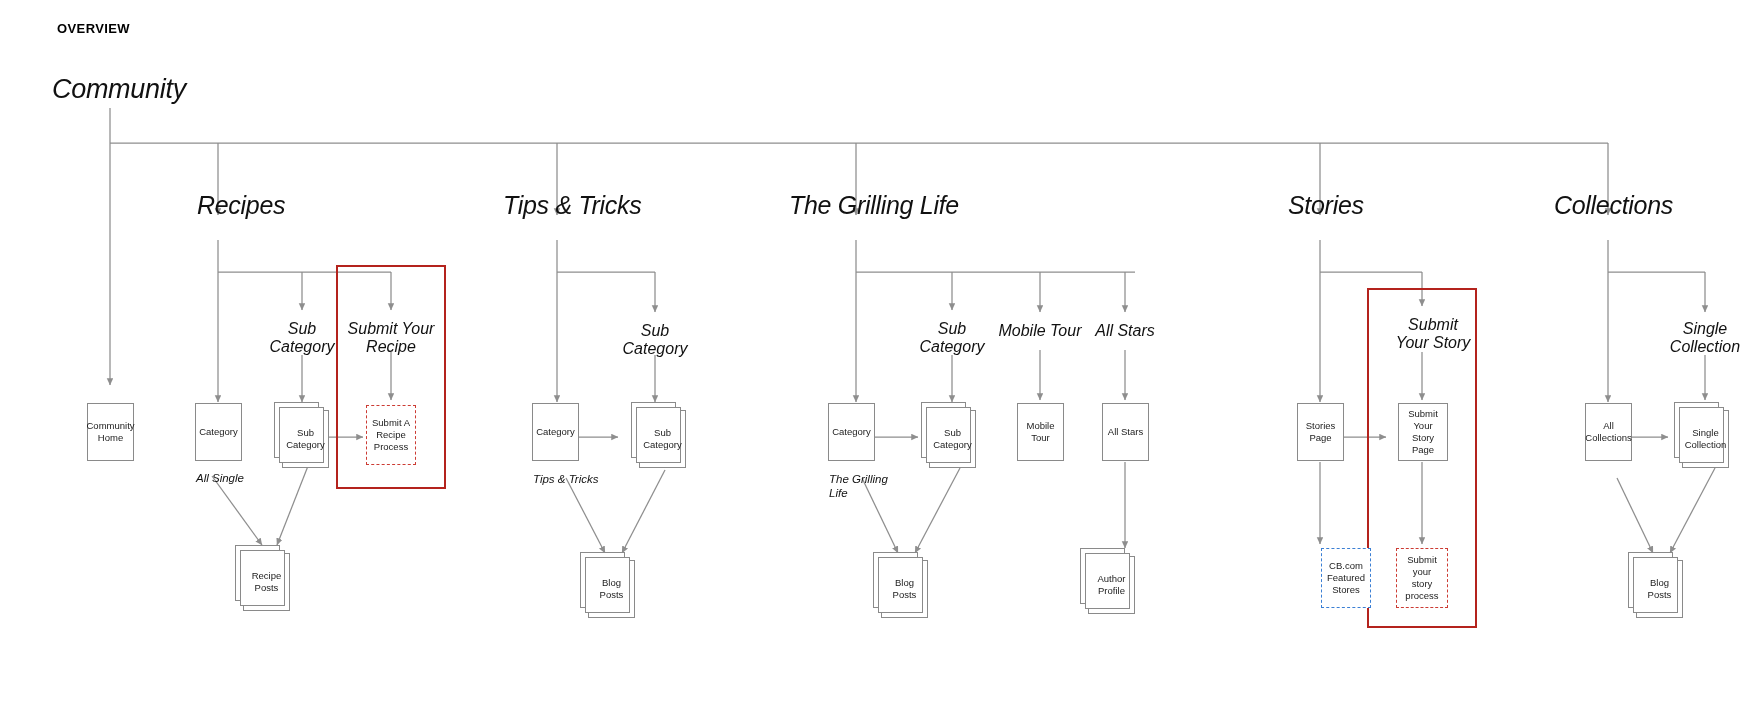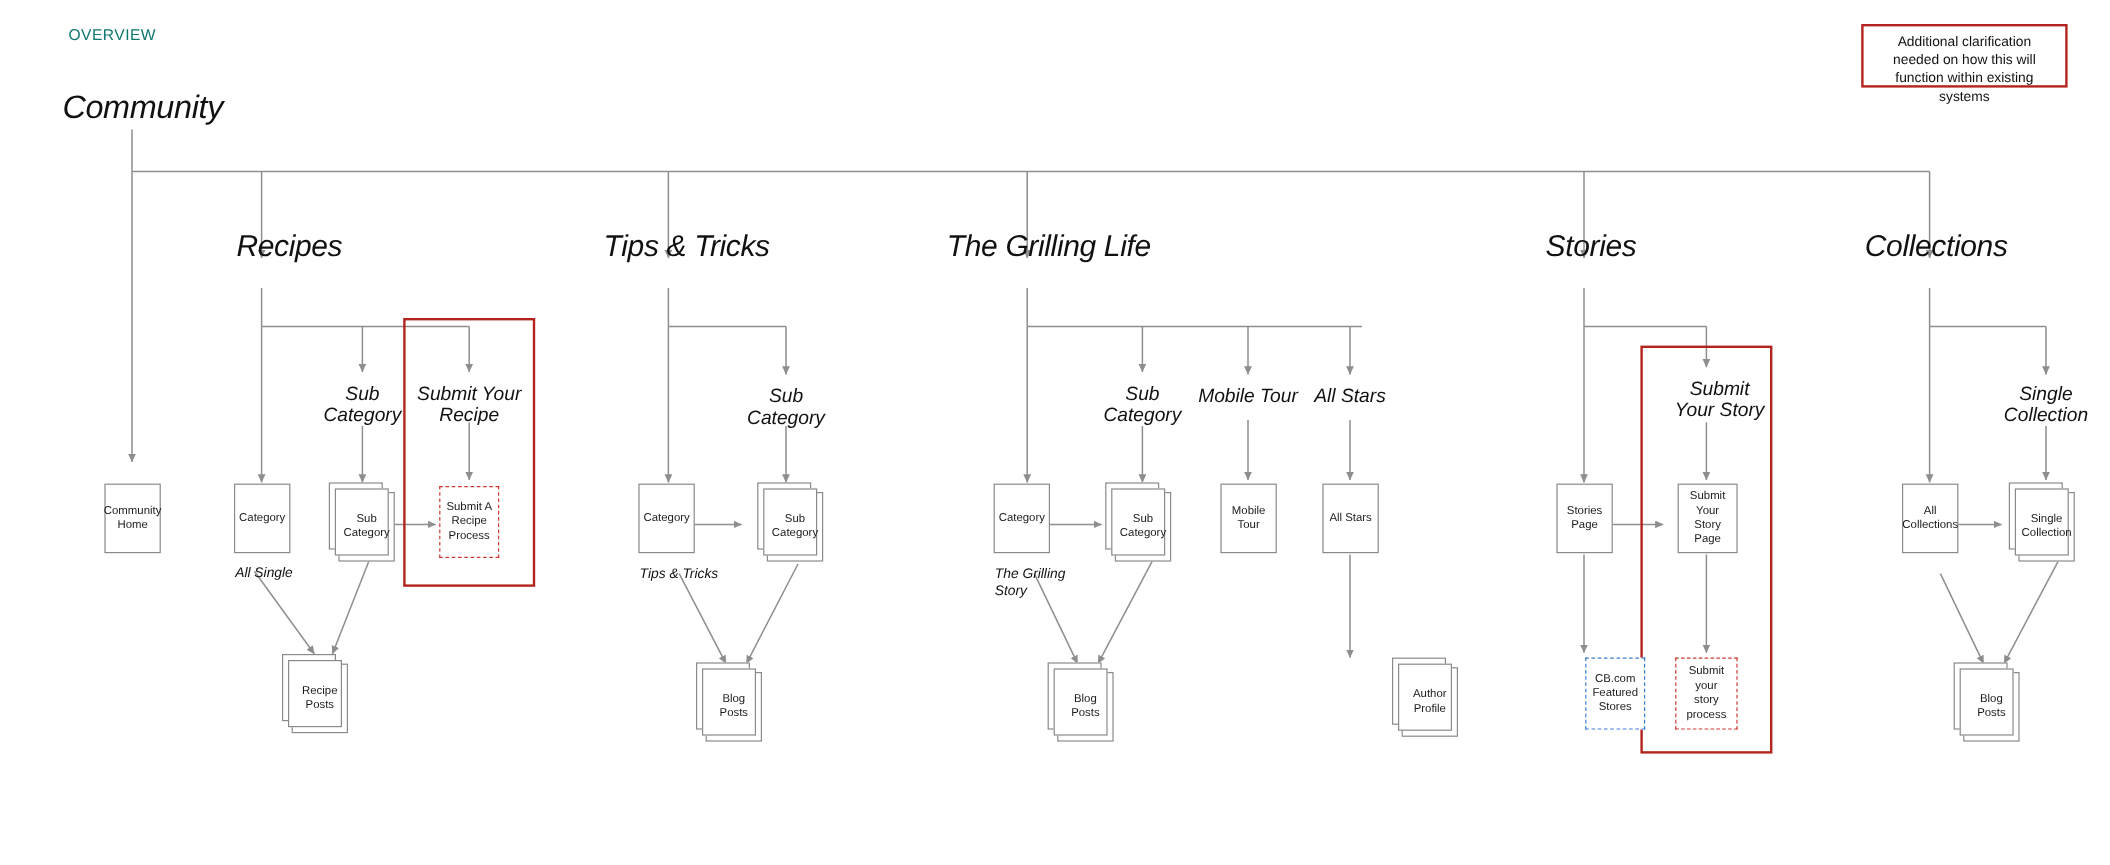--- a/index.html
+++ b/index.html
@@ -24,23 +24,23 @@
     top: 0;
     width: 1758px;
     height: 721px;
     pointer-events: none;
   }
 
   
   .overview-label {
     position: absolute;
     font-size: 13px;
-    font-weight: normal;
+    font-weight: bold;
     letter-spacing: 0.4px;
-    color: #0f766e;
+    color: #000000;
     white-space: nowrap;
   }
   .section-title {
     position: absolute;
     font-size: 27px;
     font-style: italic;
     font-weight: normal;
     color: #111111;
     white-space: nowrap;
     letter-spacing: -0.3px;
@@ -232,21 +232,20 @@
       <path d="M1628,437 L1668,437" marker-end="url(#arrow)"></path>
 
       <path d="M1617,478 L1653,553" marker-end="url(#arrow)"></path>
       <path d="M1715,468 L1670,553" marker-end="url(#arrow)"></path>
     </g>
   </svg>
 
   <div class="highlight-frame" style="left:336px; top:265px; width:110px; height:224px;"></div>
   <div class="highlight-frame" style="left:1367px; top:288px; width:110px; height:340px;"></div>
 
-  <div class="callout" style="left:1551px; top:20px; width:172px; height:53px;">Additional clarification needed on how this will function within existing systems</div>
 
   <div class="overview-label" style="left:57px; top:21px;">OVERVIEW</div>
   <div class="section-title" style="left:52px; top:74px;">Community</div>
 
   <div class="branch-title" style="left:197px; top:191px;">Recipes</div>
   <div class="branch-title" style="left:503px; top:191px;">Tips &amp; Tricks</div>
   <div class="branch-title" style="left:789px; top:191px;">The Grilling Life</div>
   <div class="branch-title" style="left:1288px; top:191px;">Stories</div>
   <div class="branch-title" style="left:1554px; top:191px;">Collections</div>
 
@@ -288,32 +287,32 @@
   <div class="node" style="left:532px; top:403px; width:47px; height:58px;">Category</div>
   <div class="under-label" style="left:533px; top:473px;">Tips &amp; Tricks</div>
 
   <div class="node stack" style="left:639px; top:410px; width:47px; height:58px;">Sub
 Category</div>
 
   <div class="node stack" style="left:588px; top:560px; width:47px; height:58px;">Blog Posts</div>
 
   <div class="node" style="left:828px; top:403px; width:47px; height:58px;">Category</div>
   <div class="under-label" style="left:829px; top:473px;">The Grilling
-Story</div>
+Life</div>
 
   <div class="node stack" style="left:929px; top:410px; width:47px; height:58px;">Sub
 Category</div>
 
   <div class="node" style="left:1017px; top:403px; width:47px; height:58px;">Mobile Tour</div>
 
   <div class="node" style="left:1102px; top:403px; width:47px; height:58px;">All Stars</div>
 
   <div class="node stack" style="left:881px; top:560px; width:47px; height:58px;">Blog Posts</div>
 
-  <div class="node stack" style="left:1168px; top:556px; width:47px; height:58px;">Author
+  <div class="node stack" style="left:1088px; top:556px; width:47px; height:58px;">Author
 Profile</div>
 
   <div class="node" style="left:1297px; top:403px; width:47px; height:58px;">Stories
 Page</div>
 
   <div class="node dashed-blue" style="left:1295px; top:548px; width:50px; height:60px;">CB.com
 Featured
 Stores</div>
 
   <div class="node" style="left:1398px; top:403px; width:50px; height:58px;">Submit Your

